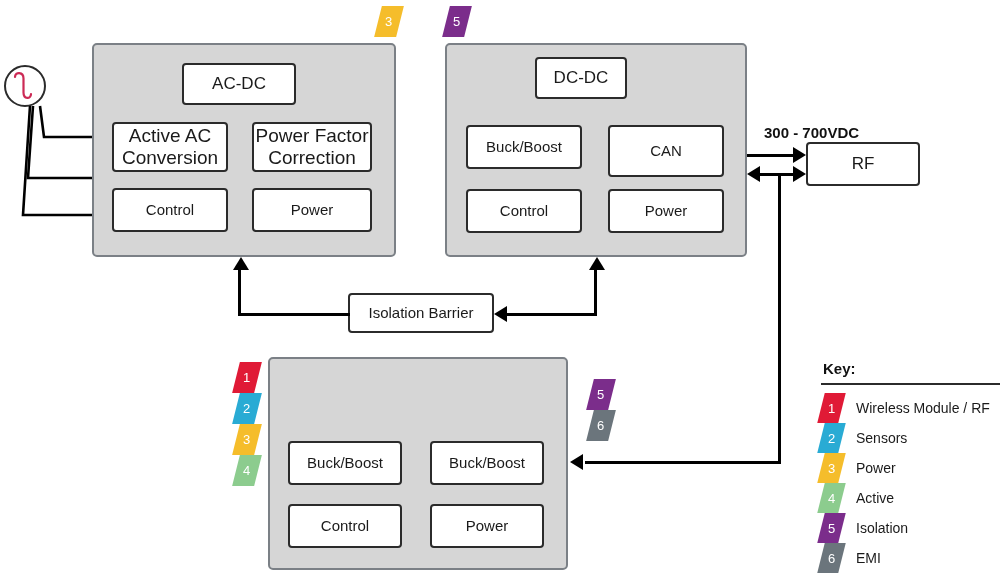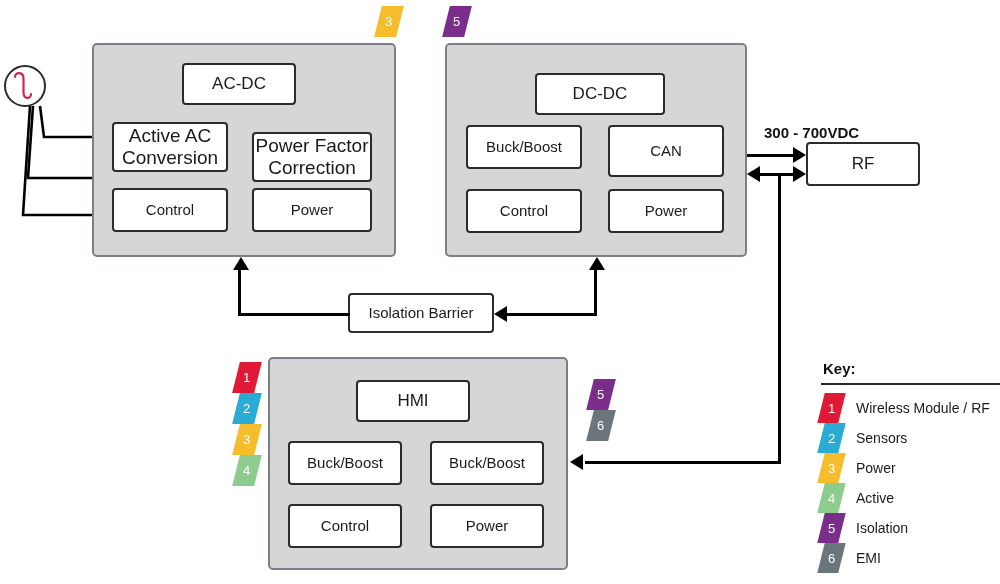--- a/index.html
+++ b/index.html
@@ -113,31 +113,31 @@
 
   <div class="tag" style="left:378px;top:6px;background:#f5bd2b;">
     <span>3</span>
   </div>
 
   <div class="panel" style="left:92px;top:43px;width:304px;height:214px;"></div>
 
   <div class="box big" style="left:182px;top:63px;width:114px;height:42px;">AC-DC</div>
 
   <div class="box two-line" style="left:112px;top:122px;width:116px;height:50px;">Active AC Conversion</div>
-  <div class="box two-line" style="left:252px;top:132px;width:120px;height:50px;">Power Factor Correction</div>
+  <div class="box two-line" style="left:252px;top:122px;width:120px;height:50px;">Power Factor Correction</div>
   <div class="box" style="left:112px;top:188px;width:116px;height:44px;">Control</div>
   <div class="box" style="left:252px;top:188px;width:120px;height:44px;">Power</div>
 
   <div class="tag" style="left:446px;top:6px;background:#7b2d8b;">
     <span>5</span>
   </div>
 
   <div class="panel" style="left:445px;top:43px;width:302px;height:214px;"></div>
 
-  <div class="box big" style="left:535px;top:73px;width:130px;height:42px;">DC-DC</div>
+  <div class="box big" style="left:535px;top:57px;width:92px;height:42px;">DC-DC</div>
 
   <div class="box" style="left:466px;top:125px;width:116px;height:44px;">Buck/Boost</div>
   <div class="box" style="left:608px;top:125px;width:116px;height:52px;">CAN</div>
   <div class="box" style="left:466px;top:189px;width:116px;height:44px;">Control</div>
   <div class="box" style="left:608px;top:189px;width:116px;height:44px;">Power</div>
 
   <div class="vlabel" style="left:764px;top:124px;">300 - 700VDC</div>
 
   <div class="box big" style="left:806px;top:142px;width:114px;height:44px;">RF</div>
 
@@ -178,21 +178,20 @@
 
   <div class="tag" style="left:590px;top:379px;background:#7b2d8b;">
     <span>5</span>
   </div>
   <div class="tag" style="left:590px;top:410px;background:#6b757c;">
     <span>6</span>
   </div>
 
   <div class="panel" style="left:268px;top:357px;width:300px;height:213px;"></div>
 
-  <div class="box big" style="left:356px;top:380px;width:114px;height:42px;">HMI</div>
 
   <div class="box" style="left:288px;top:441px;width:114px;height:44px;">Buck/Boost</div>
   <div class="box" style="left:430px;top:441px;width:114px;height:44px;">Buck/Boost</div>
   <div class="box" style="left:288px;top:504px;width:114px;height:44px;">Control</div>
   <div class="box" style="left:430px;top:504px;width:114px;height:44px;">Power</div>
 
   <div id="key">
     <div id="key-title">Key:</div>
     <div id="key-rule"></div>
 

